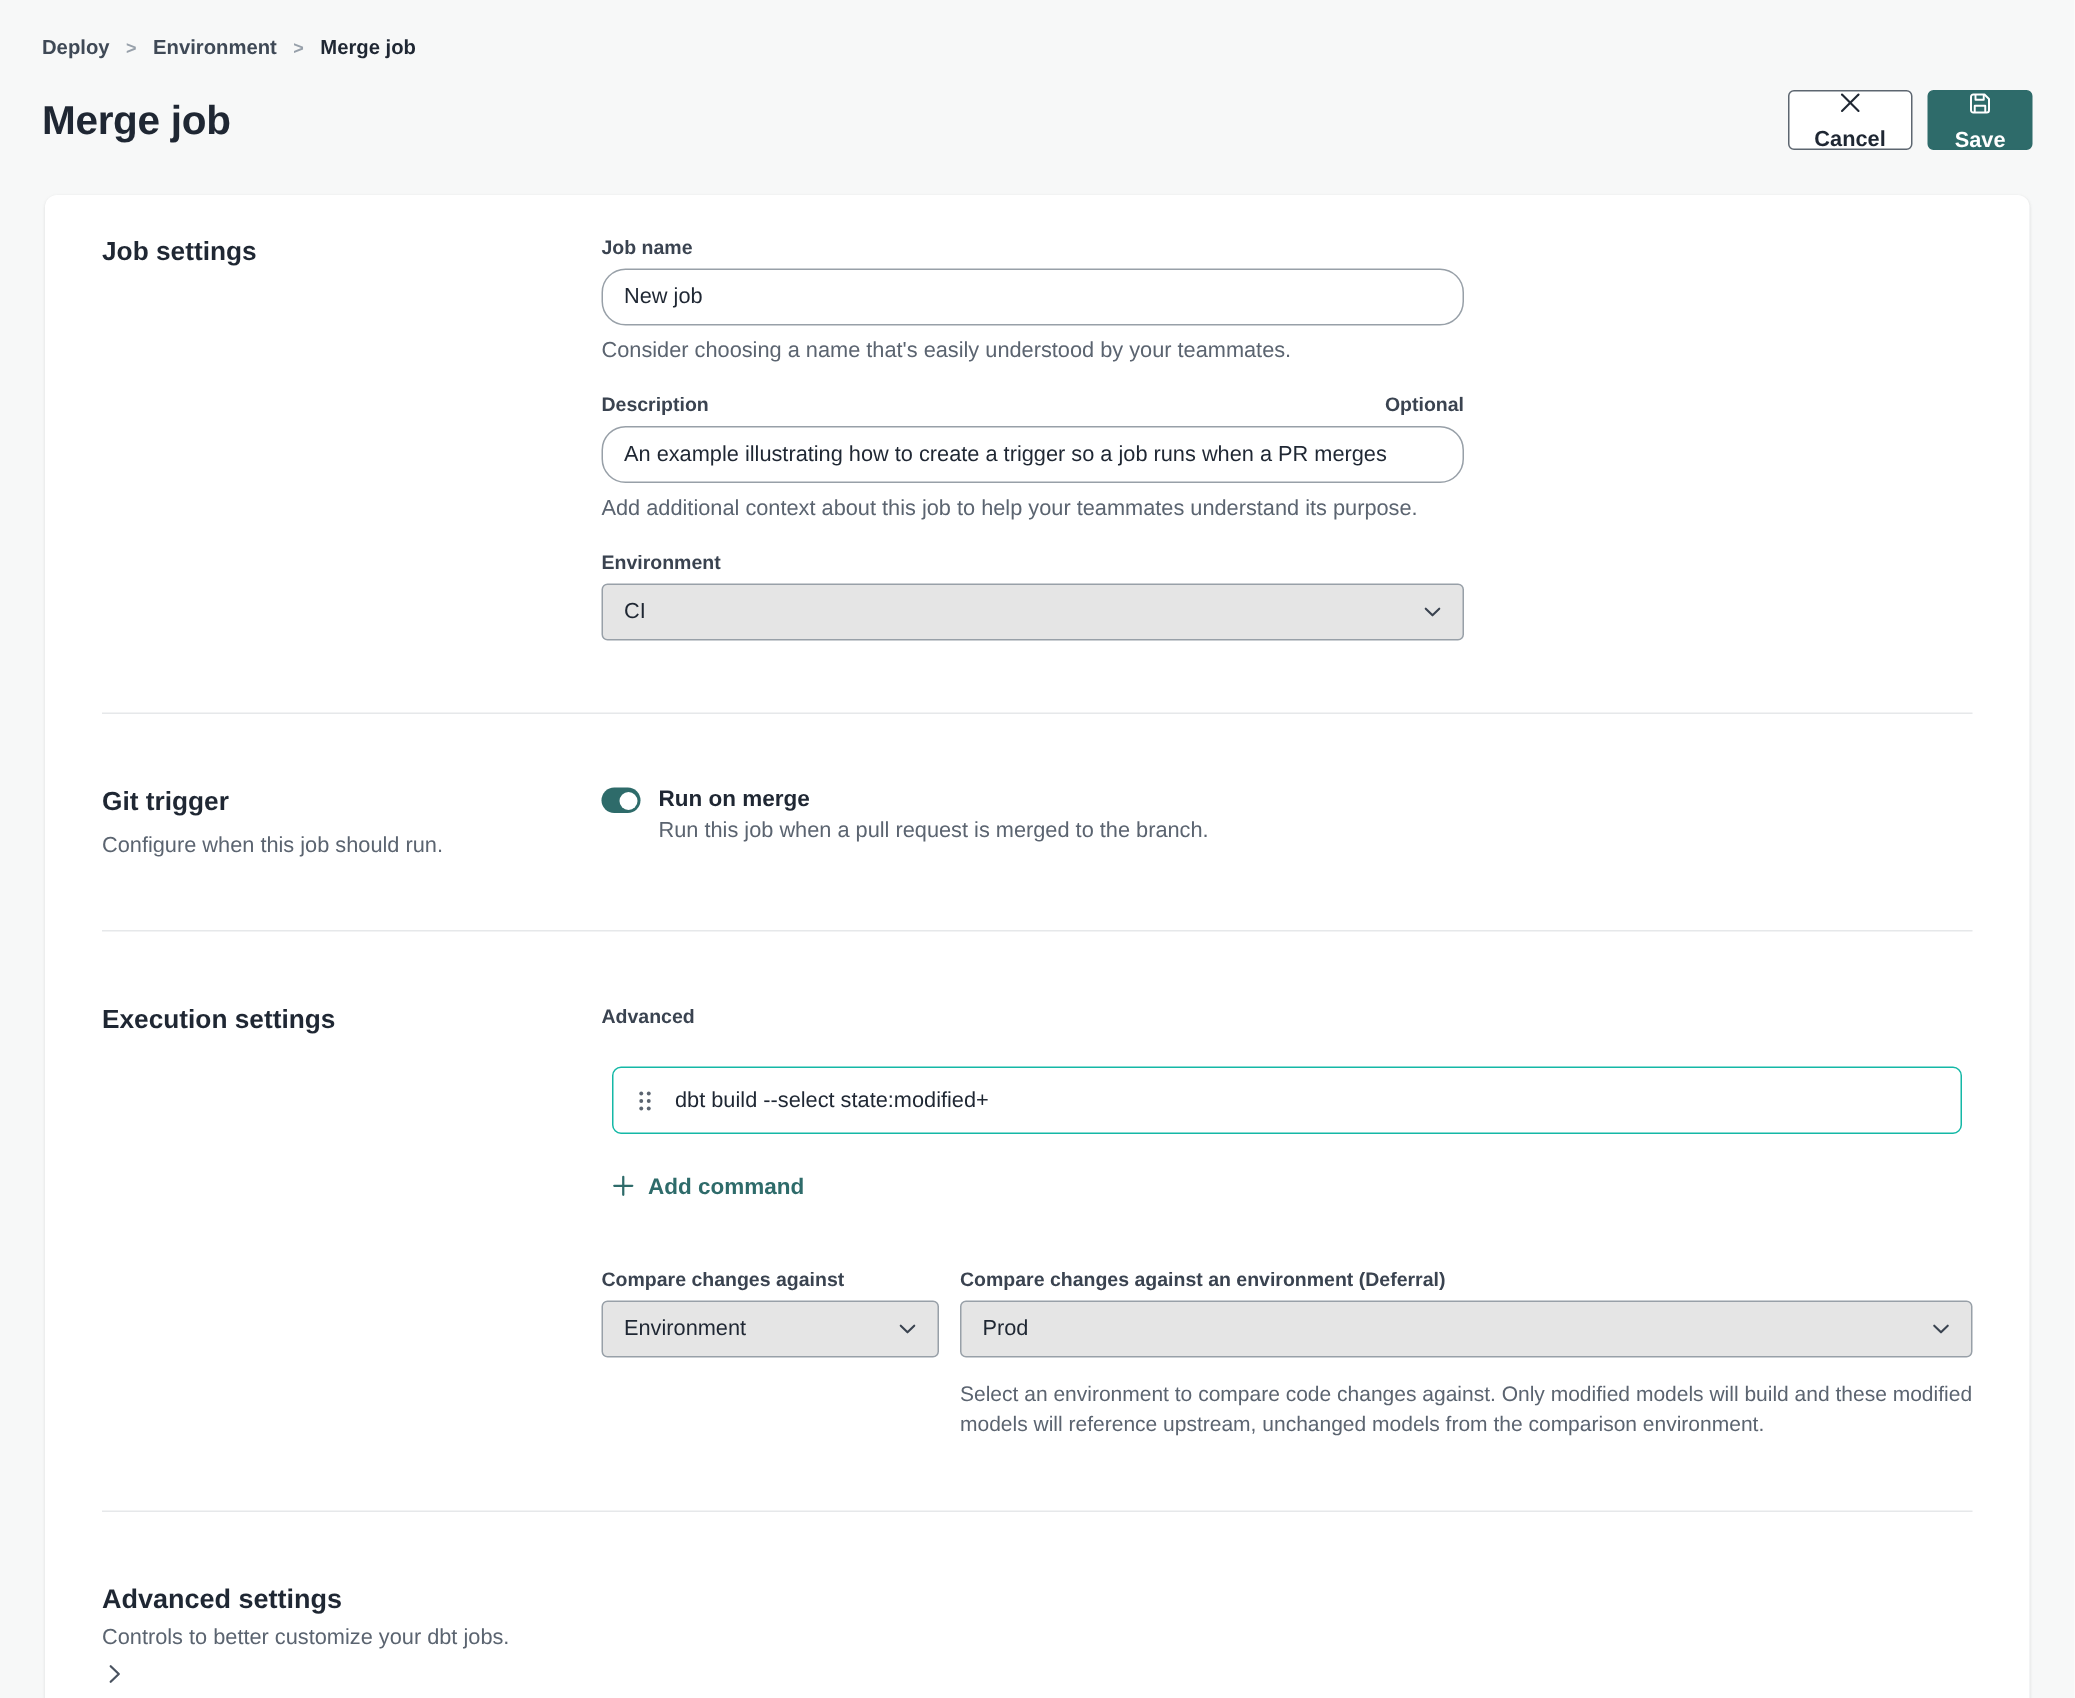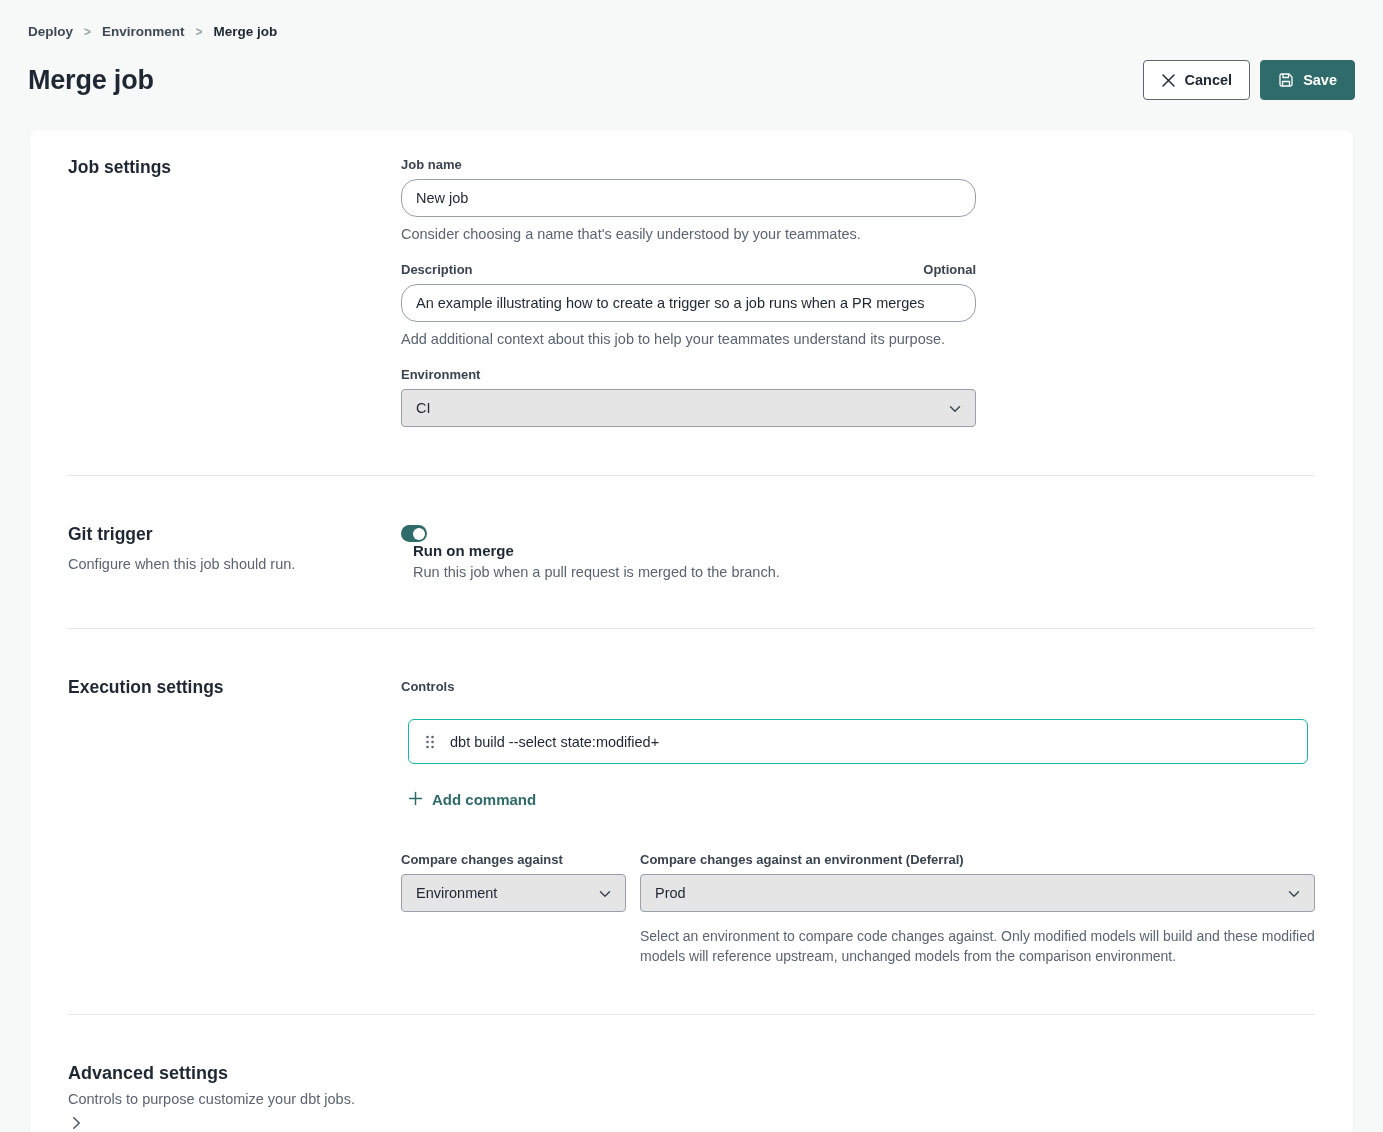--- a/index.html
+++ b/index.html
@@ -17,21 +17,21 @@
   .crumb { color:#3f4956; font-weight:600; cursor:pointer; }
   .crumb.current { color:#1f2733; font-weight:700; cursor:default; }
   .crumb-sep { color:#97a0aa; font-size:12px; font-weight:600; }
 
   
   .title-row { display:flex; align-items:center; justify-content:space-between; margin-top:21px; }
   .page-title { font-size:27px; font-weight:700; color:#1f2733; letter-spacing:-0.2px; }
   .actions { display:flex; gap:10px; }
   .btn { display:flex; align-items:center; gap:9px; height:40px; padding:0 17px;
          border-radius:4px; font-size:14.5px; font-weight:600; cursor:pointer;
-         font-family:inherit; }
+         font-family:inherit;flex-direction:column; }
   .btn-secondary { background:#ffffff; border:1px solid #5d6670; color:#1f2733; }
   .btn-primary { background:#2e6b6a; border:1px solid #2e6b6a; color:#ffffff; }
   .btn svg { display:block; }
 
   
   .card { margin:30px 30px 24px 30px; background:#ffffff; border-radius:8px;
           box-shadow:0 1px 2px rgba(16,24,40,0.06), 0 1px 3px rgba(16,24,40,0.05);
           padding:27px 38px 44px 38px; }
 
   .section { display:flex; align-items:flex-start; }
@@ -51,21 +51,21 @@
                 padding:0 14px; font-size:14.5px; color:#1f2733; font-family:Liberation Sans, sans-serif;
                 background:#fff; outline:none; }
   .helper { font-size:14.5px; color:#5b6470; margin-top:9px; }
 
   .select { width:100%; height:38px; border:1px solid #98a0a8; border-radius:4px;
             background:#e5e5e5; display:flex; align-items:center; justify-content:space-between;
             padding:0 14px; font-size:14.5px; color:#1f2733; cursor:pointer; }
   .select .chev { flex:0 0 auto; margin-left:8px; }
 
   
-  .toggle-row { display:flex; align-items:flex-start;flex-direction:column; }
+  .toggle-row { display:flex; align-items:flex-start; }
   .toggle { width:26px; height:17px; border-radius:9px; background:#2e6b6a; position:relative;
             flex:0 0 auto; margin-top:1px; cursor:pointer; }
   .toggle .knob { position:absolute; top:2.5px; right:2.5px; width:12px; height:12px;
                   border-radius:50%; background:#ffffff; }
   .toggle-text { margin-left:12px; }
   .toggle-label { font-size:15px; font-weight:700; color:#1f2733; }
   .toggle-desc { font-size:14.5px; color:#5b6470; margin-top:5px; }
 
   
   .exec-col { flex:1; }
@@ -186,21 +186,21 @@
     </div>
   </div>
 
   <div class="divider"></div>
 
   <div class="section">
     <div class="sec-left">
       <div class="sec-heading">Execution settings</div>
     </div>
     <div class="exec-col">
-      <span class="field-label">Controls</span>
+      <span class="field-label">Advanced</span>
 
       <div class="command-box">
         <span class="drag-handle">
           <svg width="10" height="14" viewBox="0 0 10 14" fill="#5b6470">
             <circle cx="2.5" cy="2" r="1.3"></circle>
               <circle cx="7.5" cy="2" r="1.3"></circle>
             <circle cx="2.5" cy="7" r="1.3"></circle>
               <circle cx="7.5" cy="7" r="1.3"></circle>
             <circle cx="2.5" cy="12" r="1.3"></circle>
               <circle cx="7.5" cy="12" r="1.3"></circle>
@@ -250,21 +250,21 @@
         </div>
       </div>
     </div>
   </div>
 
   <div class="divider"></div>
 
   <div class="advanced">
     <div class="adv-left">
       <div class="adv-heading">Advanced settings</div>
-      <div class="adv-sub">Controls to purpose customize your dbt jobs.</div>
+      <div class="adv-sub">Controls to better customize your dbt jobs.</div>
     </div>
     <span class="adv-chevron">
       <svg width="9" height="14" viewBox="0 0 9 14" fill="none" stroke="#4a5360" stroke-width="1.5" stroke-linecap="round" stroke-linejoin="round">
         <path d="M1.8 1.8 L7.2 7 L1.8 12.2"></path>
       </svg>
     </span>
   </div>
 
 </div>
 

